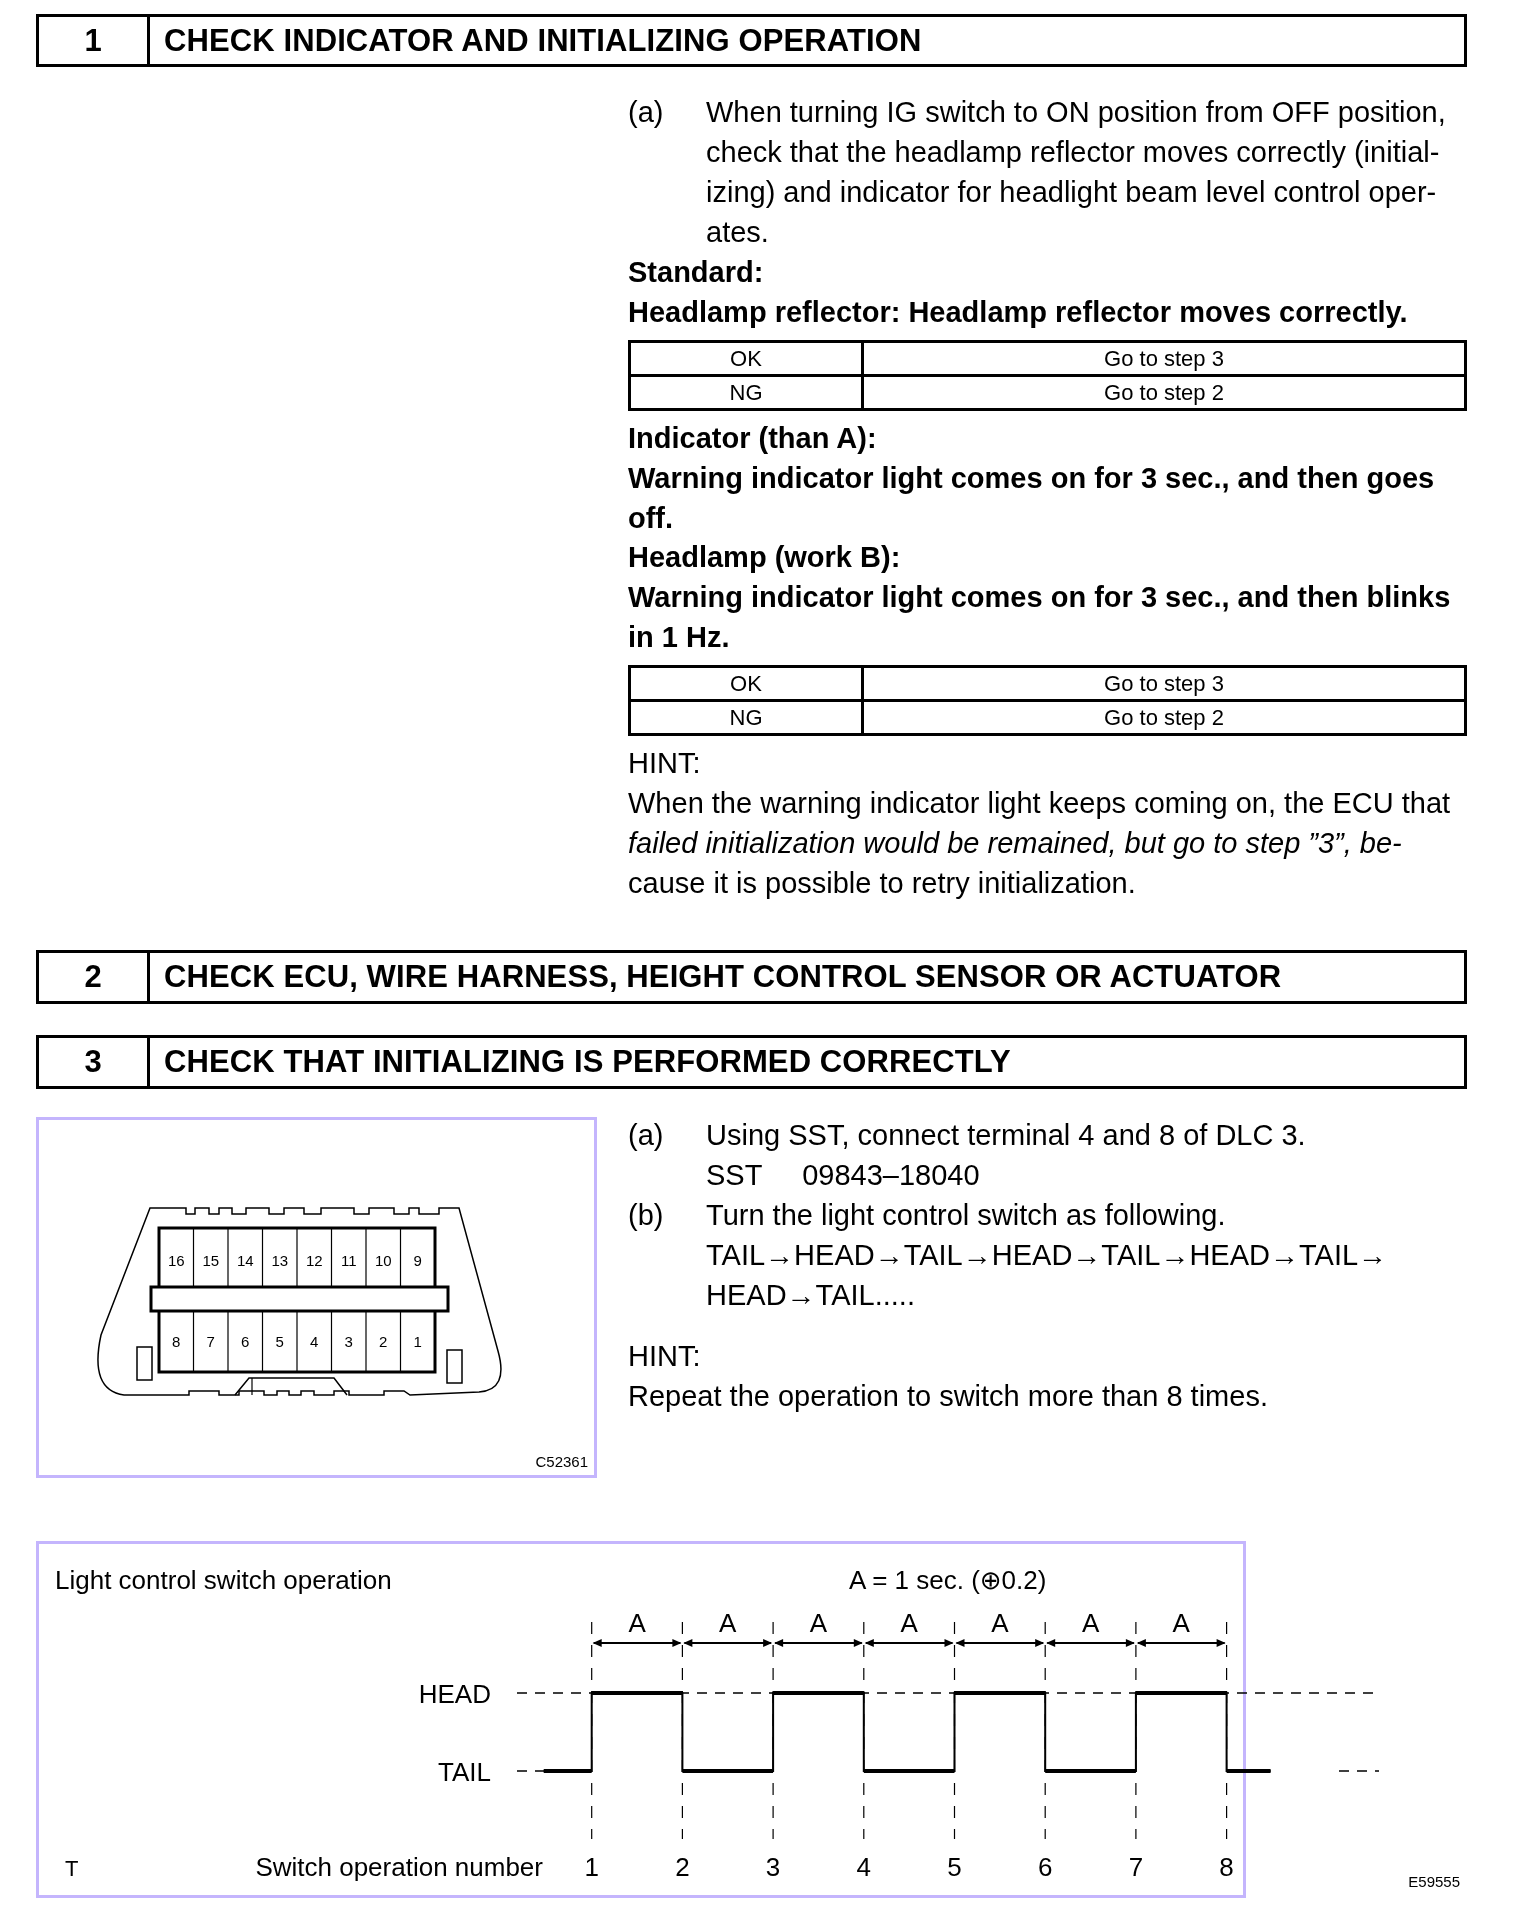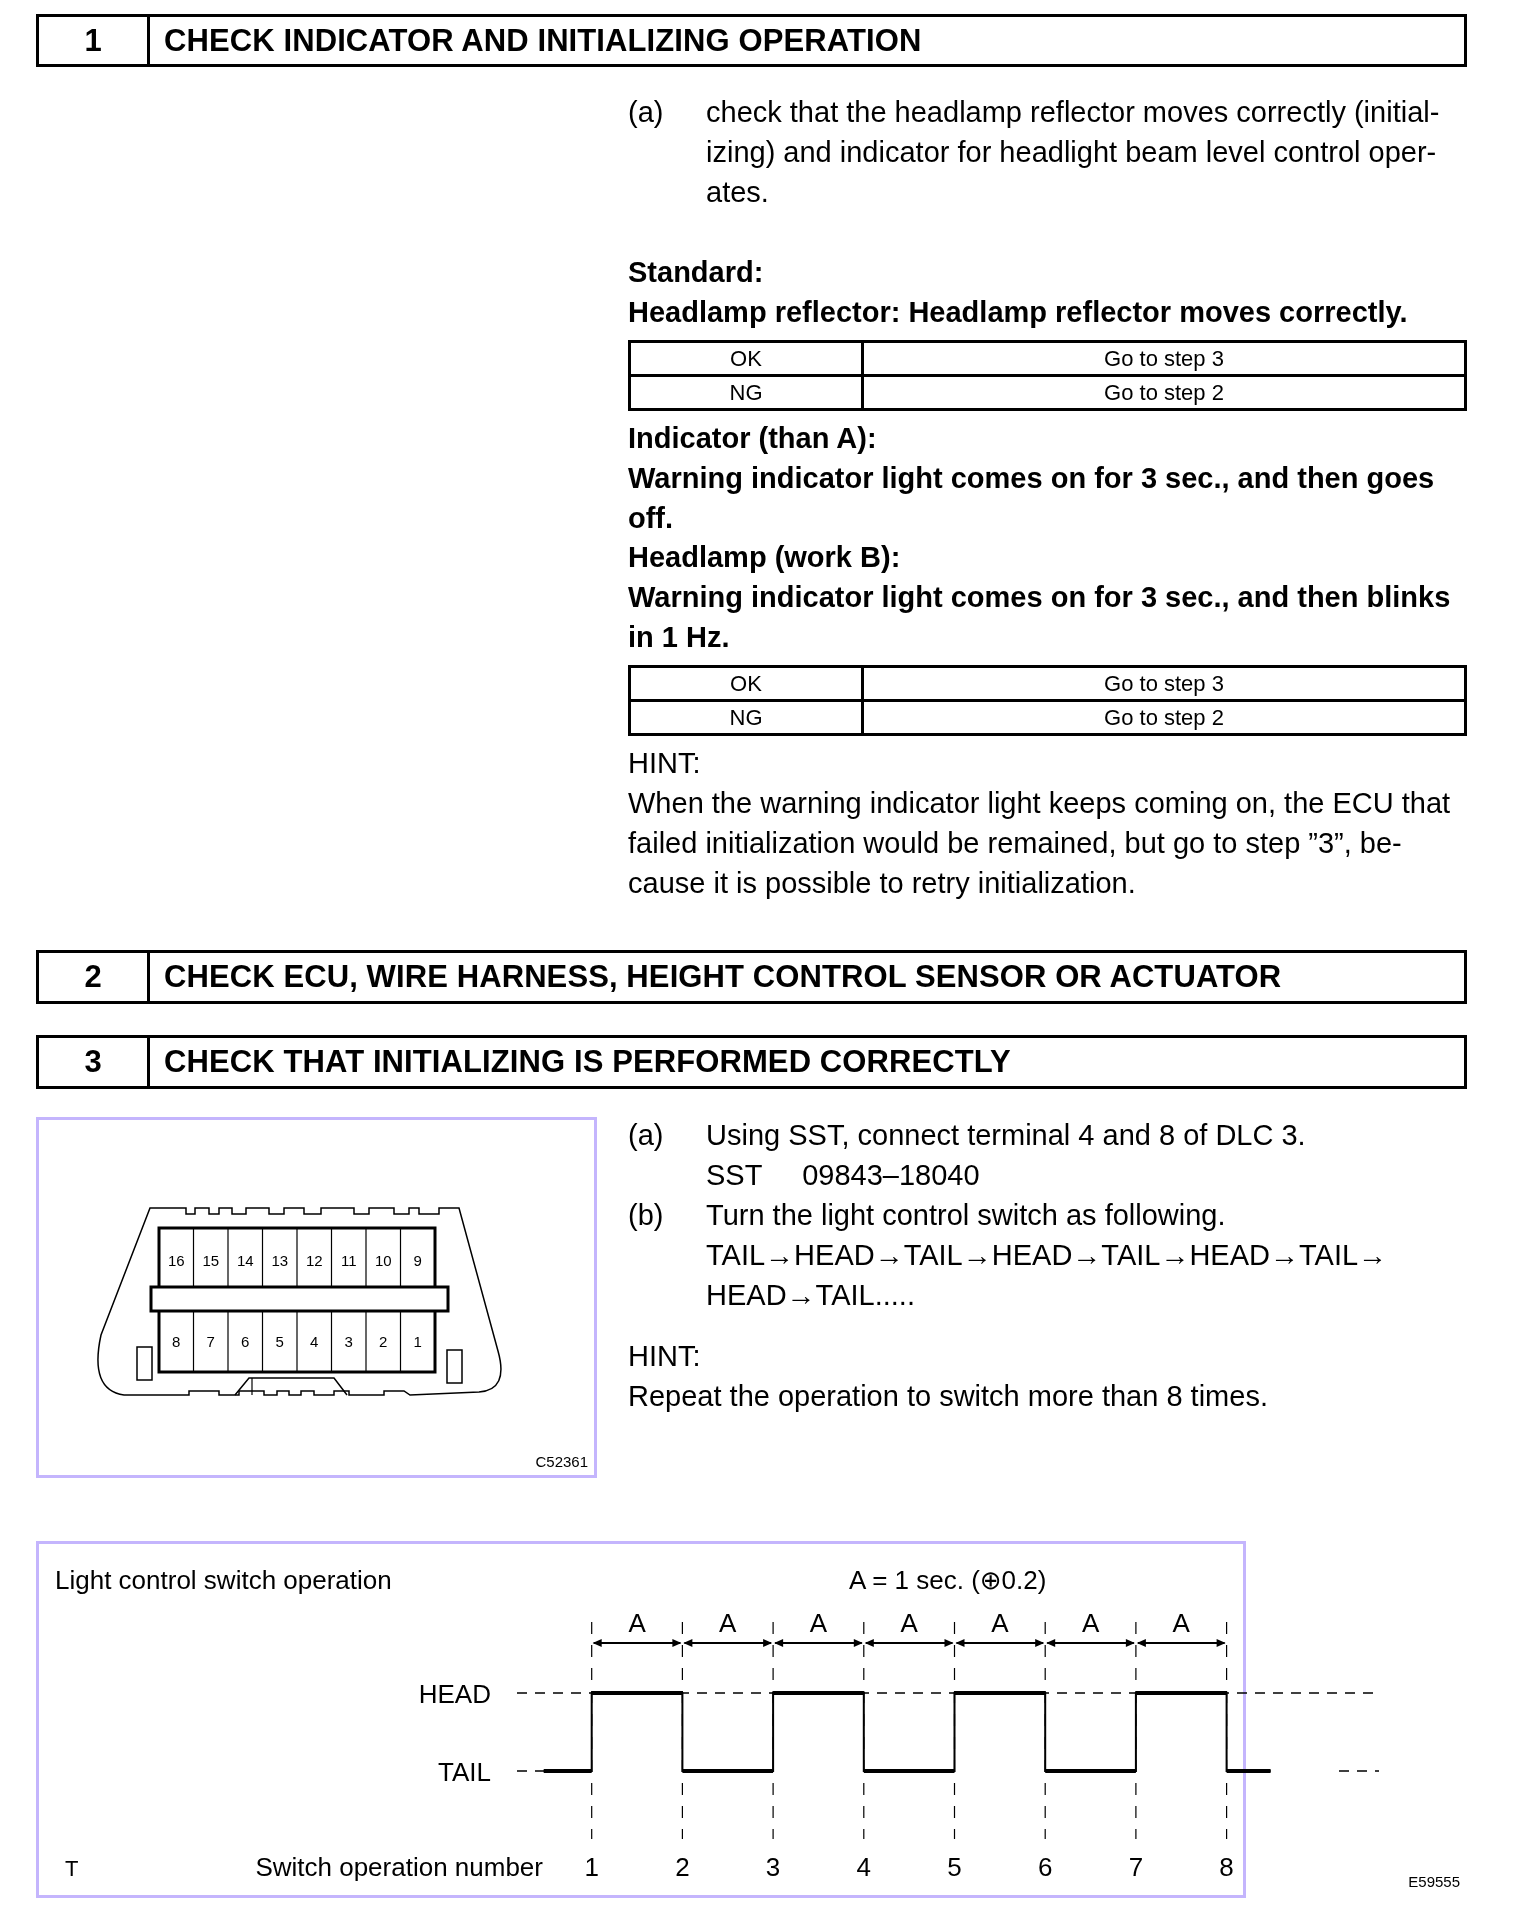--- a/index.html
+++ b/index.html
@@ -23,20 +23,21 @@
 </head>
 <body>
 
 <div class="step-header" style="top:14px;height:53px;">
   <div class="step-num">1</div>
   <div class="step-title">CHECK INDICATOR AND INITIALIZING OPERATION</div>
 </div>
 
 <div class="item-label" style="left:628px;top:92px;">(a)</div>
 <div class="abs" style="left:706px;top:92px;width:761px;">
+  <div class="txt" style="position:static;">When turning IG switch to ON position from OFF position,</div>
   <div class="txt" style="position:static;">check that the headlamp reflector moves correctly (initial-</div>
   <div class="txt" style="position:static;">izing) and indicator for headlight beam level control oper-</div>
   <div class="txt" style="position:static;">ates.</div>
 </div>
 
 <div class="txt bold" style="left:628px;top:252px;">Standard:</div>
 <div class="txt bold" style="left:628px;top:292px;">Headlamp reflector: Headlamp reflector moves correctly.</div>
 
 <table class="res" style="top:340px;">
   <tbody>
@@ -66,21 +67,21 @@
   </tr>
   <tr>
     <td class="c1">NG</td>
     <td>Go to step 2</td>
   </tr>
 </tbody>
   </table>
 
 <div class="txt" style="left:628px;top:743px;">HINT:</div>
 <div class="txt" style="left:628px;top:783px;">When the warning indicator light keeps coming on, the ECU that</div>
-<div class="txt" style="left:628px;top:823px;">failed initialization would be remained, but go to step ”3”, be-</div>
+<div class="txt" style="left:628px;top:823px;font-style:italic;">failed initialization would be remained, but go to step ”3”, be-</div>
 <div class="txt" style="left:628px;top:863px;">cause  it is possible to retry initialization.</div>
 
 <div class="step-header" style="top:950px;height:54px;">
   <div class="step-num">2</div>
   <div class="step-title">CHECK ECU, WIRE HARNESS, HEIGHT CONTROL SENSOR OR ACTUATOR</div>
 </div>
 
 <div class="step-header" style="top:1035px;height:54px;">
   <div class="step-num">3</div>
   <div class="step-title">CHECK THAT INITIALIZING IS PERFORMED CORRECTLY</div>

